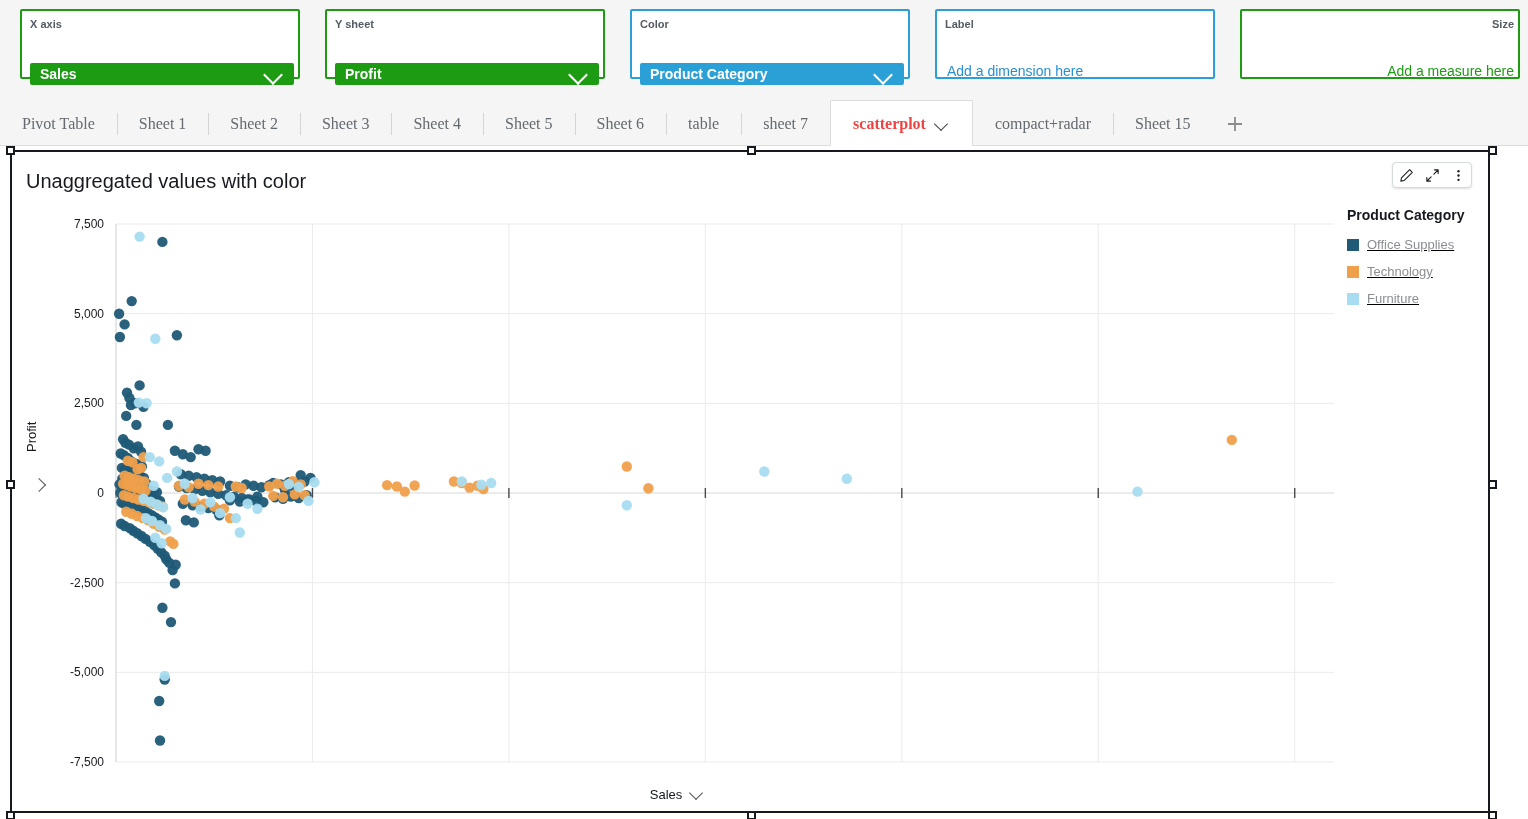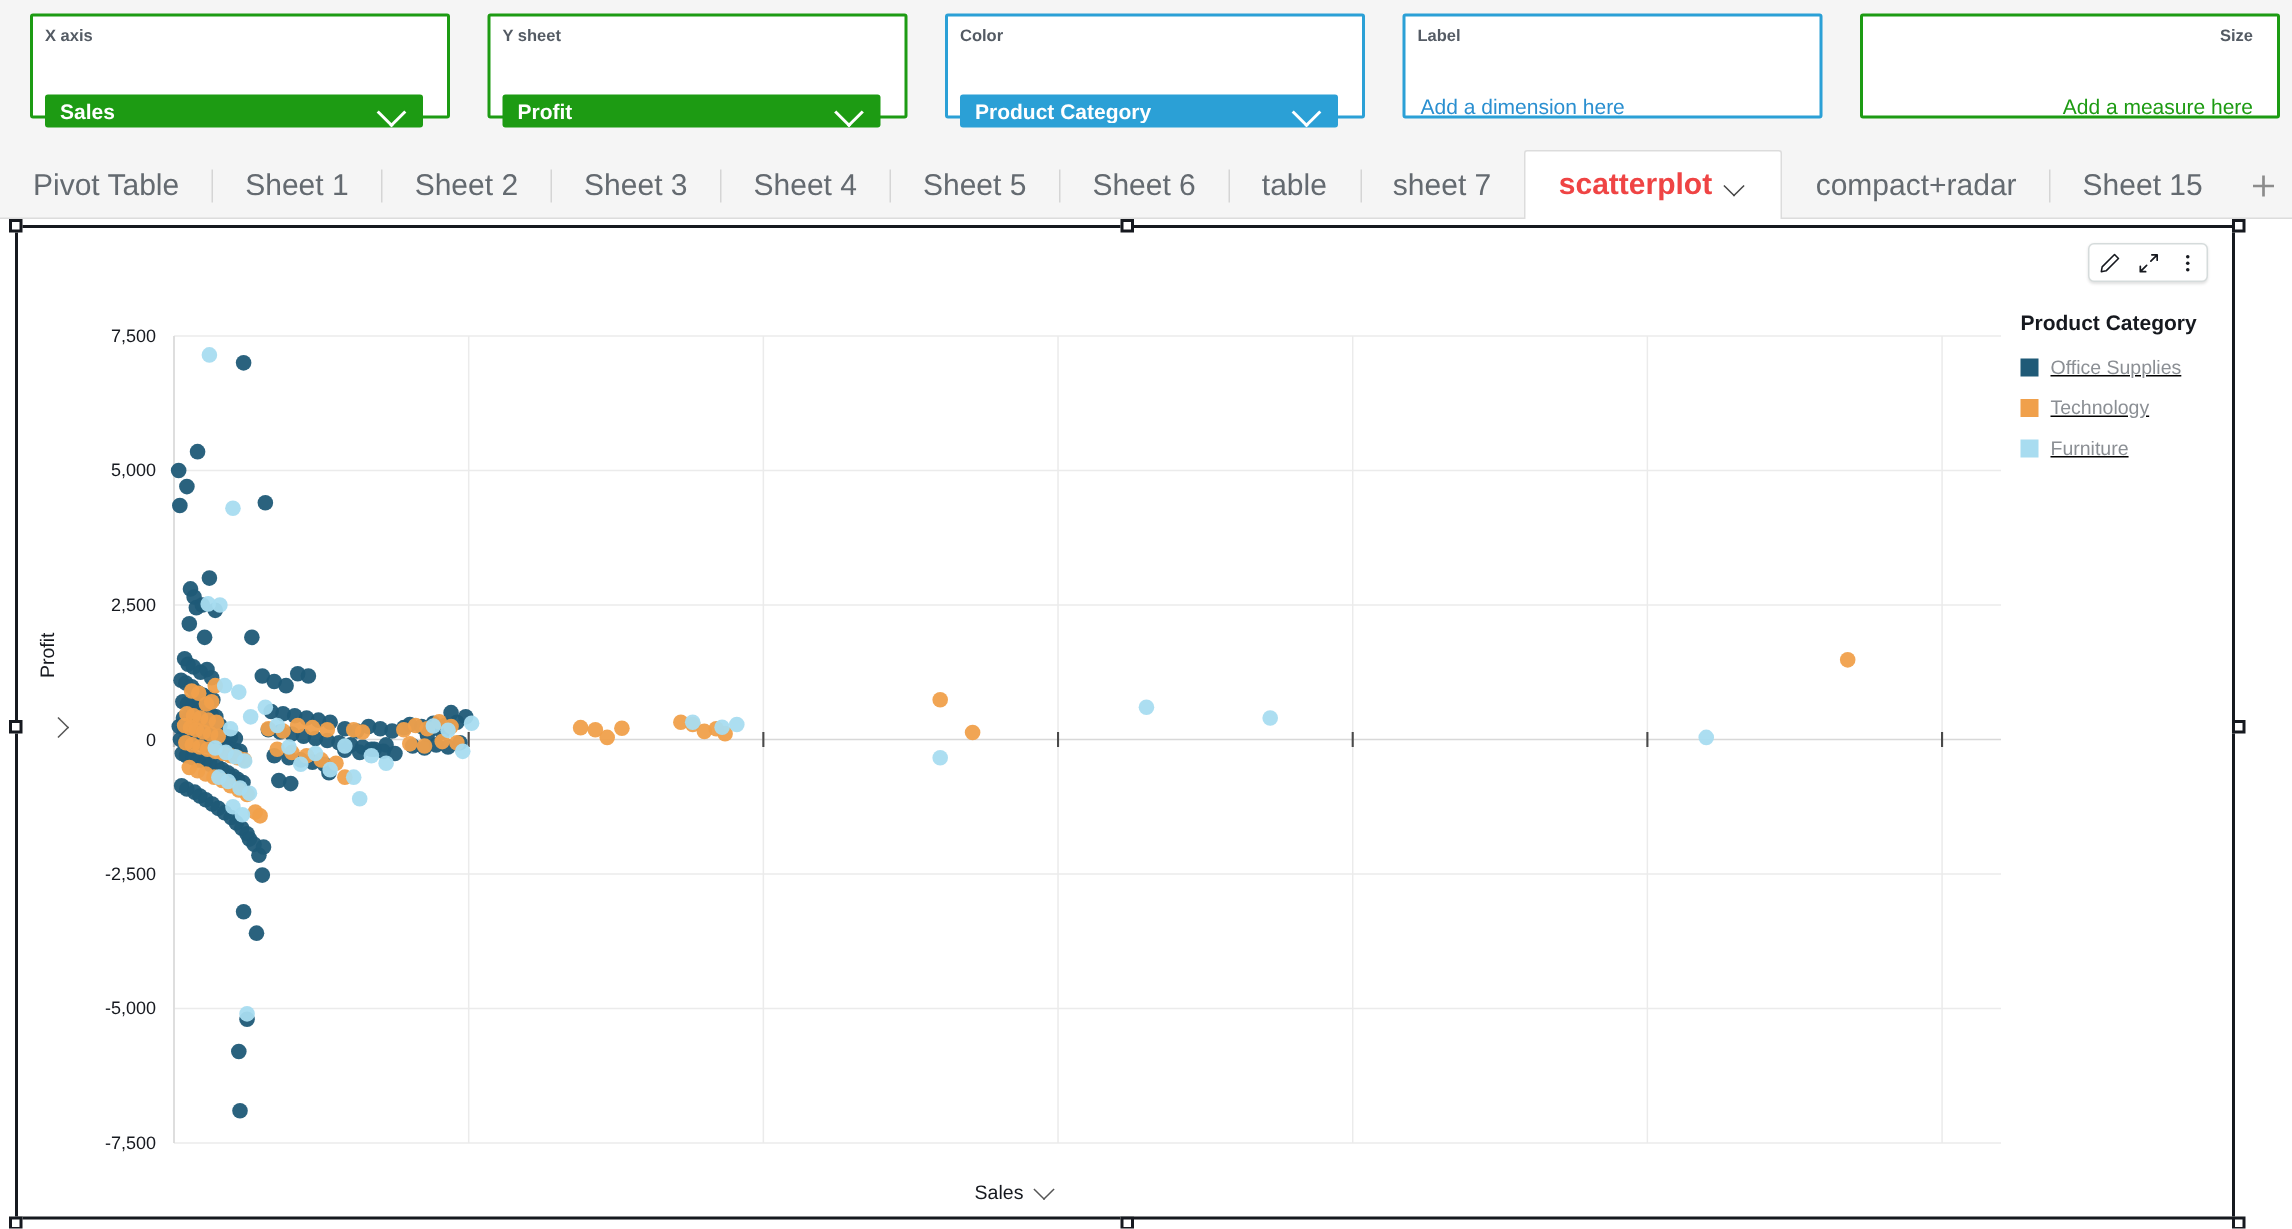--- a/index.html
+++ b/index.html
@@ -13,21 +13,21 @@
   #app { position: relative; width: 1528px; height: 819px; background: #fff; }
 
   
   .wells {
     position: absolute; left: 0; top: 0; width: 1528px; height: 88px;
     background: #f5f5f5;
     display: flex; align-items: center;
   }
   .well {
     height: 70px; background: #ffffff; border-radius: 2px;
-    padding: 6px 16px 8px 8px; position: relative;
+    padding: 6px 4px 8px 8px; position: relative;
     display: flex; flex-direction: column; gap: 28px;
   }
   .well-green { border: 2px solid #1d9b13; }
   .well-blue  { border: 2px solid #2ba0d6; }
   .well-label {
     font-size: 11px; font-weight: bold; color: #545b64;
     line-height: 14px; margin-bottom: 4px; letter-spacing: 0px;
   }
   .pill {
     flex: 1; border-radius: 2px; display: flex; align-items: center;
@@ -52,22 +52,22 @@
   .ph-green { color: #1d9b13; }
 
   
   .tabbar {
     position: absolute; left: 0; top: 88px; width: 1528px; height: 58px;
     background: #f5f5f5; border-bottom: 1px solid #dcdcdc;
     display: flex; align-items: flex-end;
   }
   .tab {
     height: 42px; display: flex; align-items: center; justify-content: center;
-    padding: 0 22px; font-size: 20px; color: #646a70; cursor: pointer;
-    position: relative; white-space: nowrap;
+    padding: 0 22px; font-size: 16px; color: #646a70; cursor: pointer;
+    position: relative; white-space: nowrap; font-family: Liberation Serif, serif;
   }
   .tab.sep::before {
     content: ""; position: absolute; left: 0; top: 10px;
     width: 1px; height: 22px; background: #d5d5d5;
   }
   .tab.active {
     background: #ffffff; color: #ef4444; font-weight: bold;
     border-left: 1px solid #dcdcdc; border-right: 1px solid #dcdcdc;
     border-top: 1px solid #dcdcdc; border-radius: 2px 2px 0 0;
     height: 46px; margin-bottom: -1px;
@@ -246,20 +246,21 @@
 
     <div class="handle h-tl"></div>
     <div class="handle h-tc"></div>
     <div class="handle h-tr"></div>
     <div class="handle h-ml"></div>
     <div class="handle h-mr"></div>
     <div class="handle h-bl"></div>
     <div class="handle h-bc"></div>
     <div class="handle h-br"></div>
 
+    <div class="vis-title">Unaggregated values with color</div>
 
     <div class="vis-actions">
       <div class="act">
         <svg width="15" height="15" viewBox="0 0 16 16">
           <path d="M11.4 1.8 L14.2 4.6 L5.4 13.4 L2 14 L2.6 10.6 Z" fill="none" stroke="#16191f" stroke-width="1.1" stroke-linejoin="round"></path>
         </svg>
       </div>
       <div class="act">
         <svg width="15" height="15" viewBox="0 0 16 16">
           <path d="M9.5 6.5 L14 2 M14 2 H10.2 M14 2 V5.8" fill="none" stroke="#16191f" stroke-width="1.2" stroke-linecap="round"></path>

